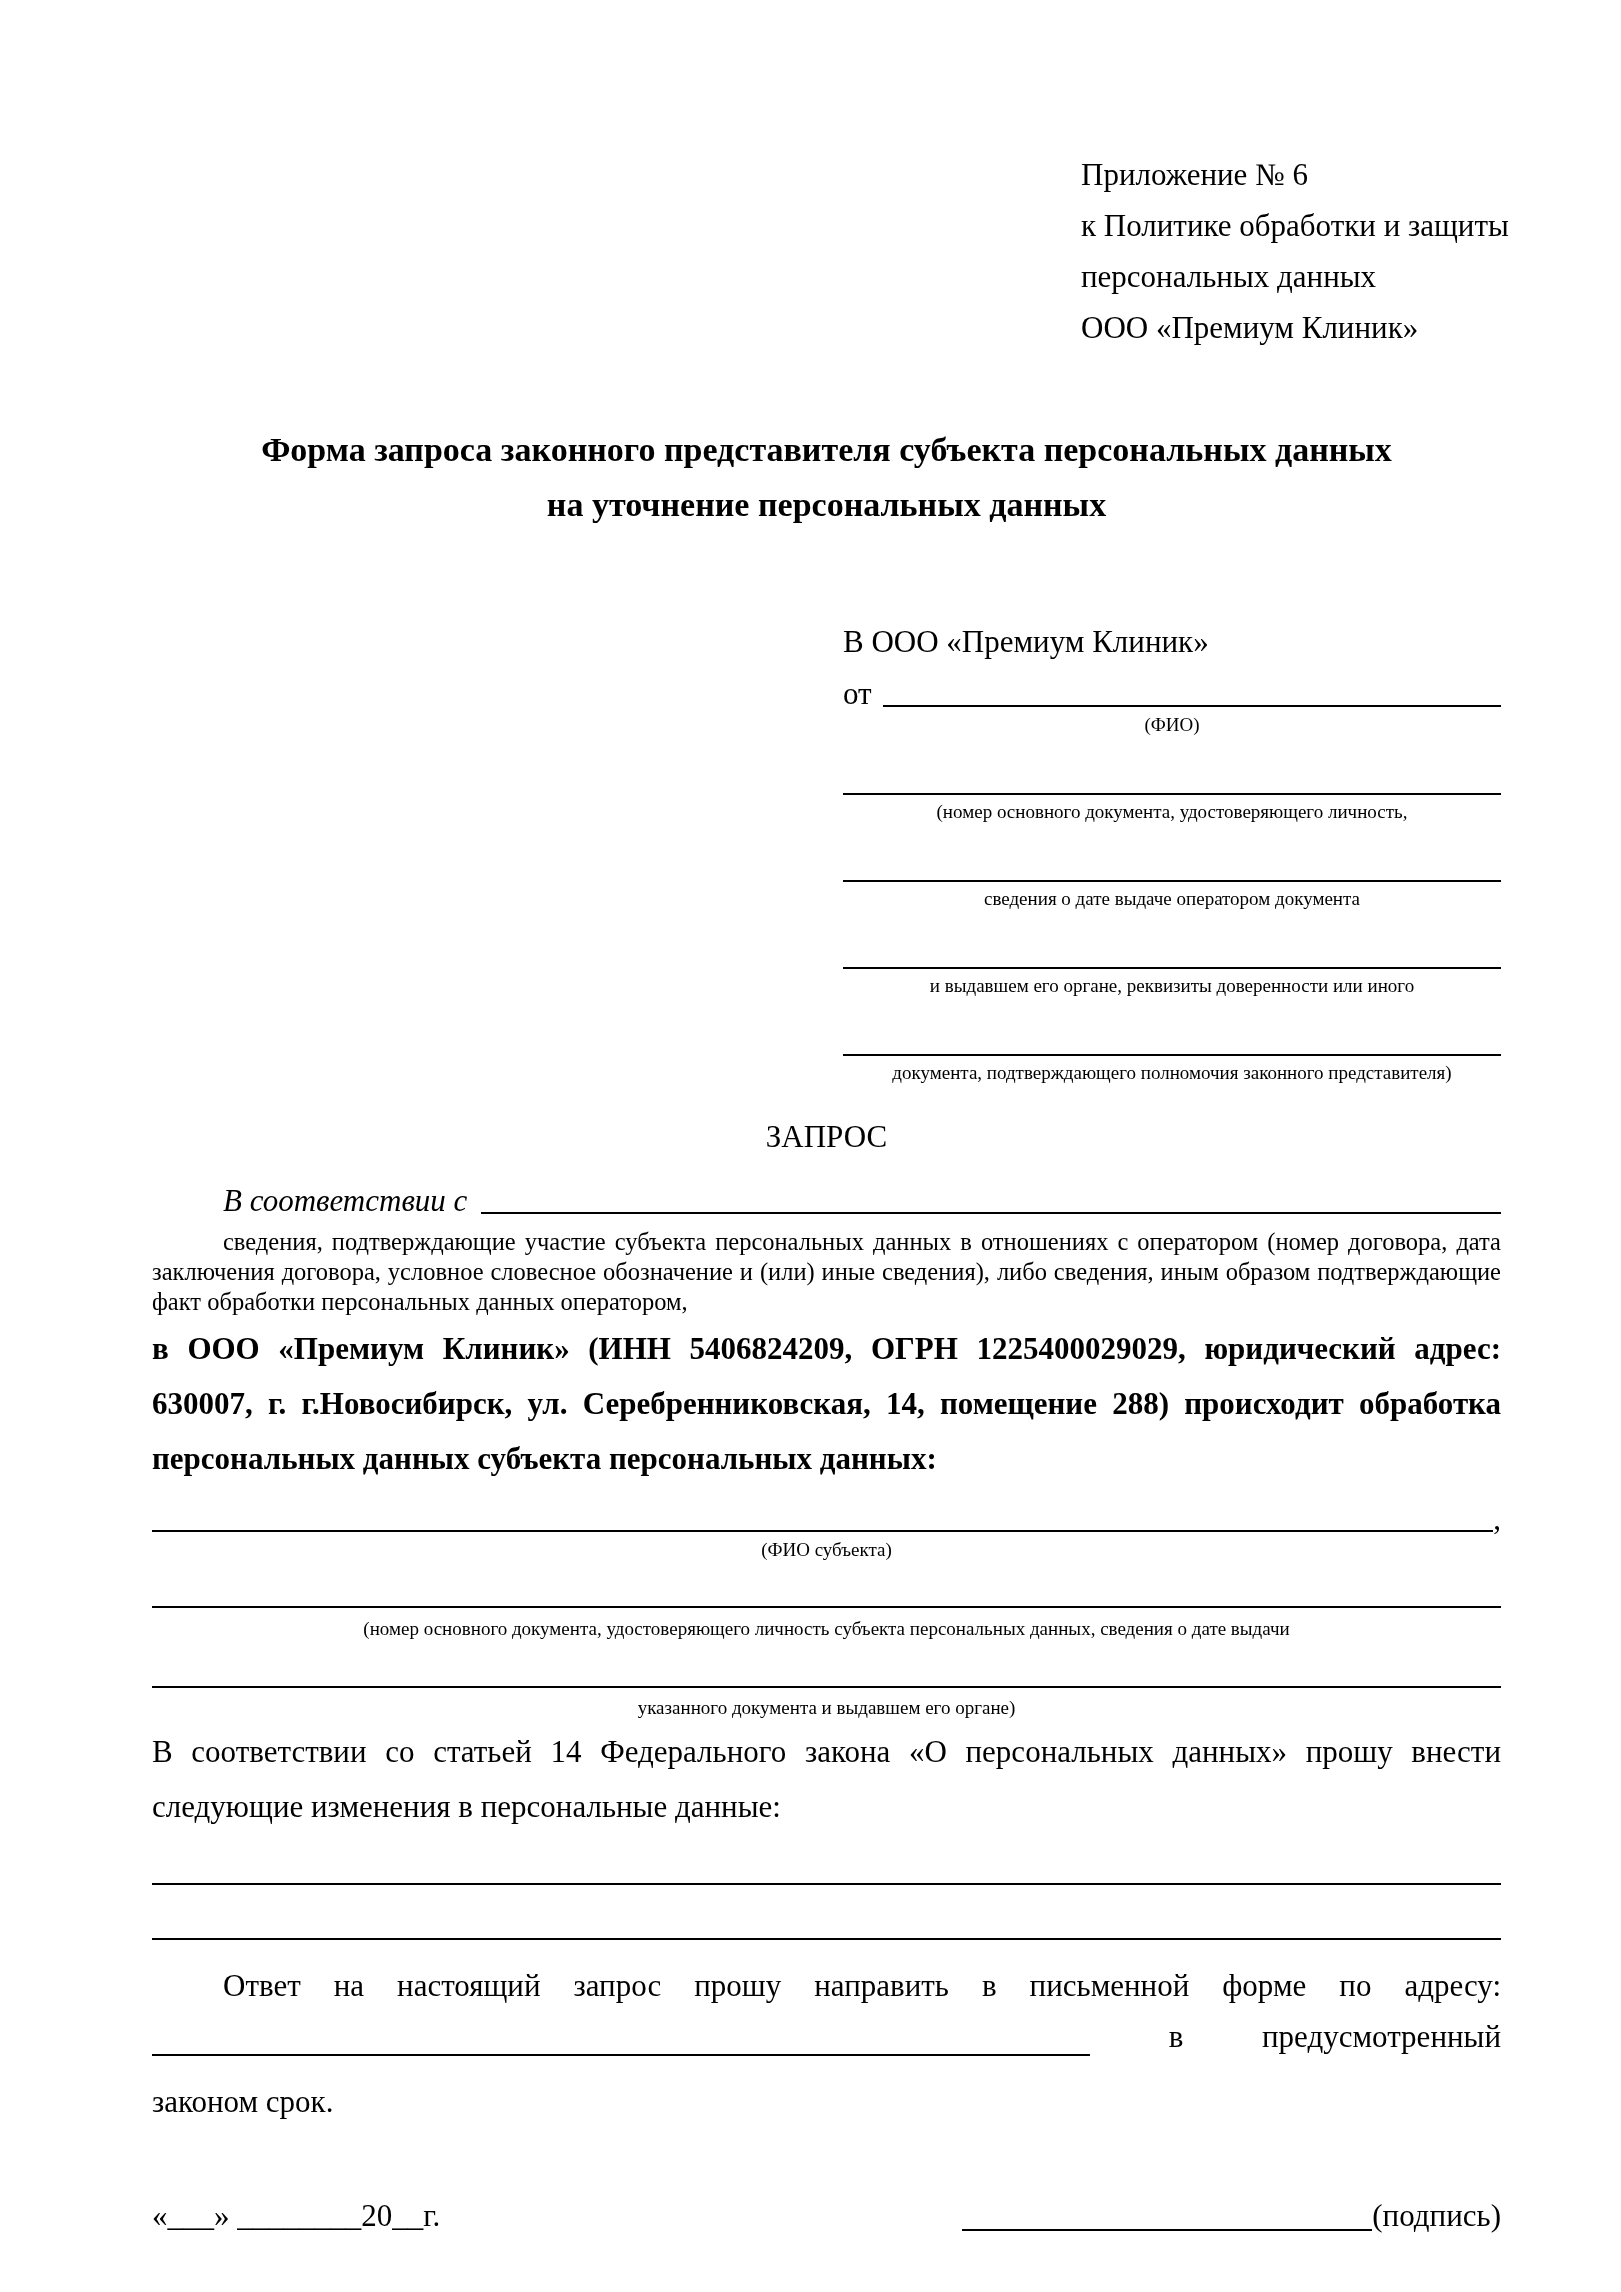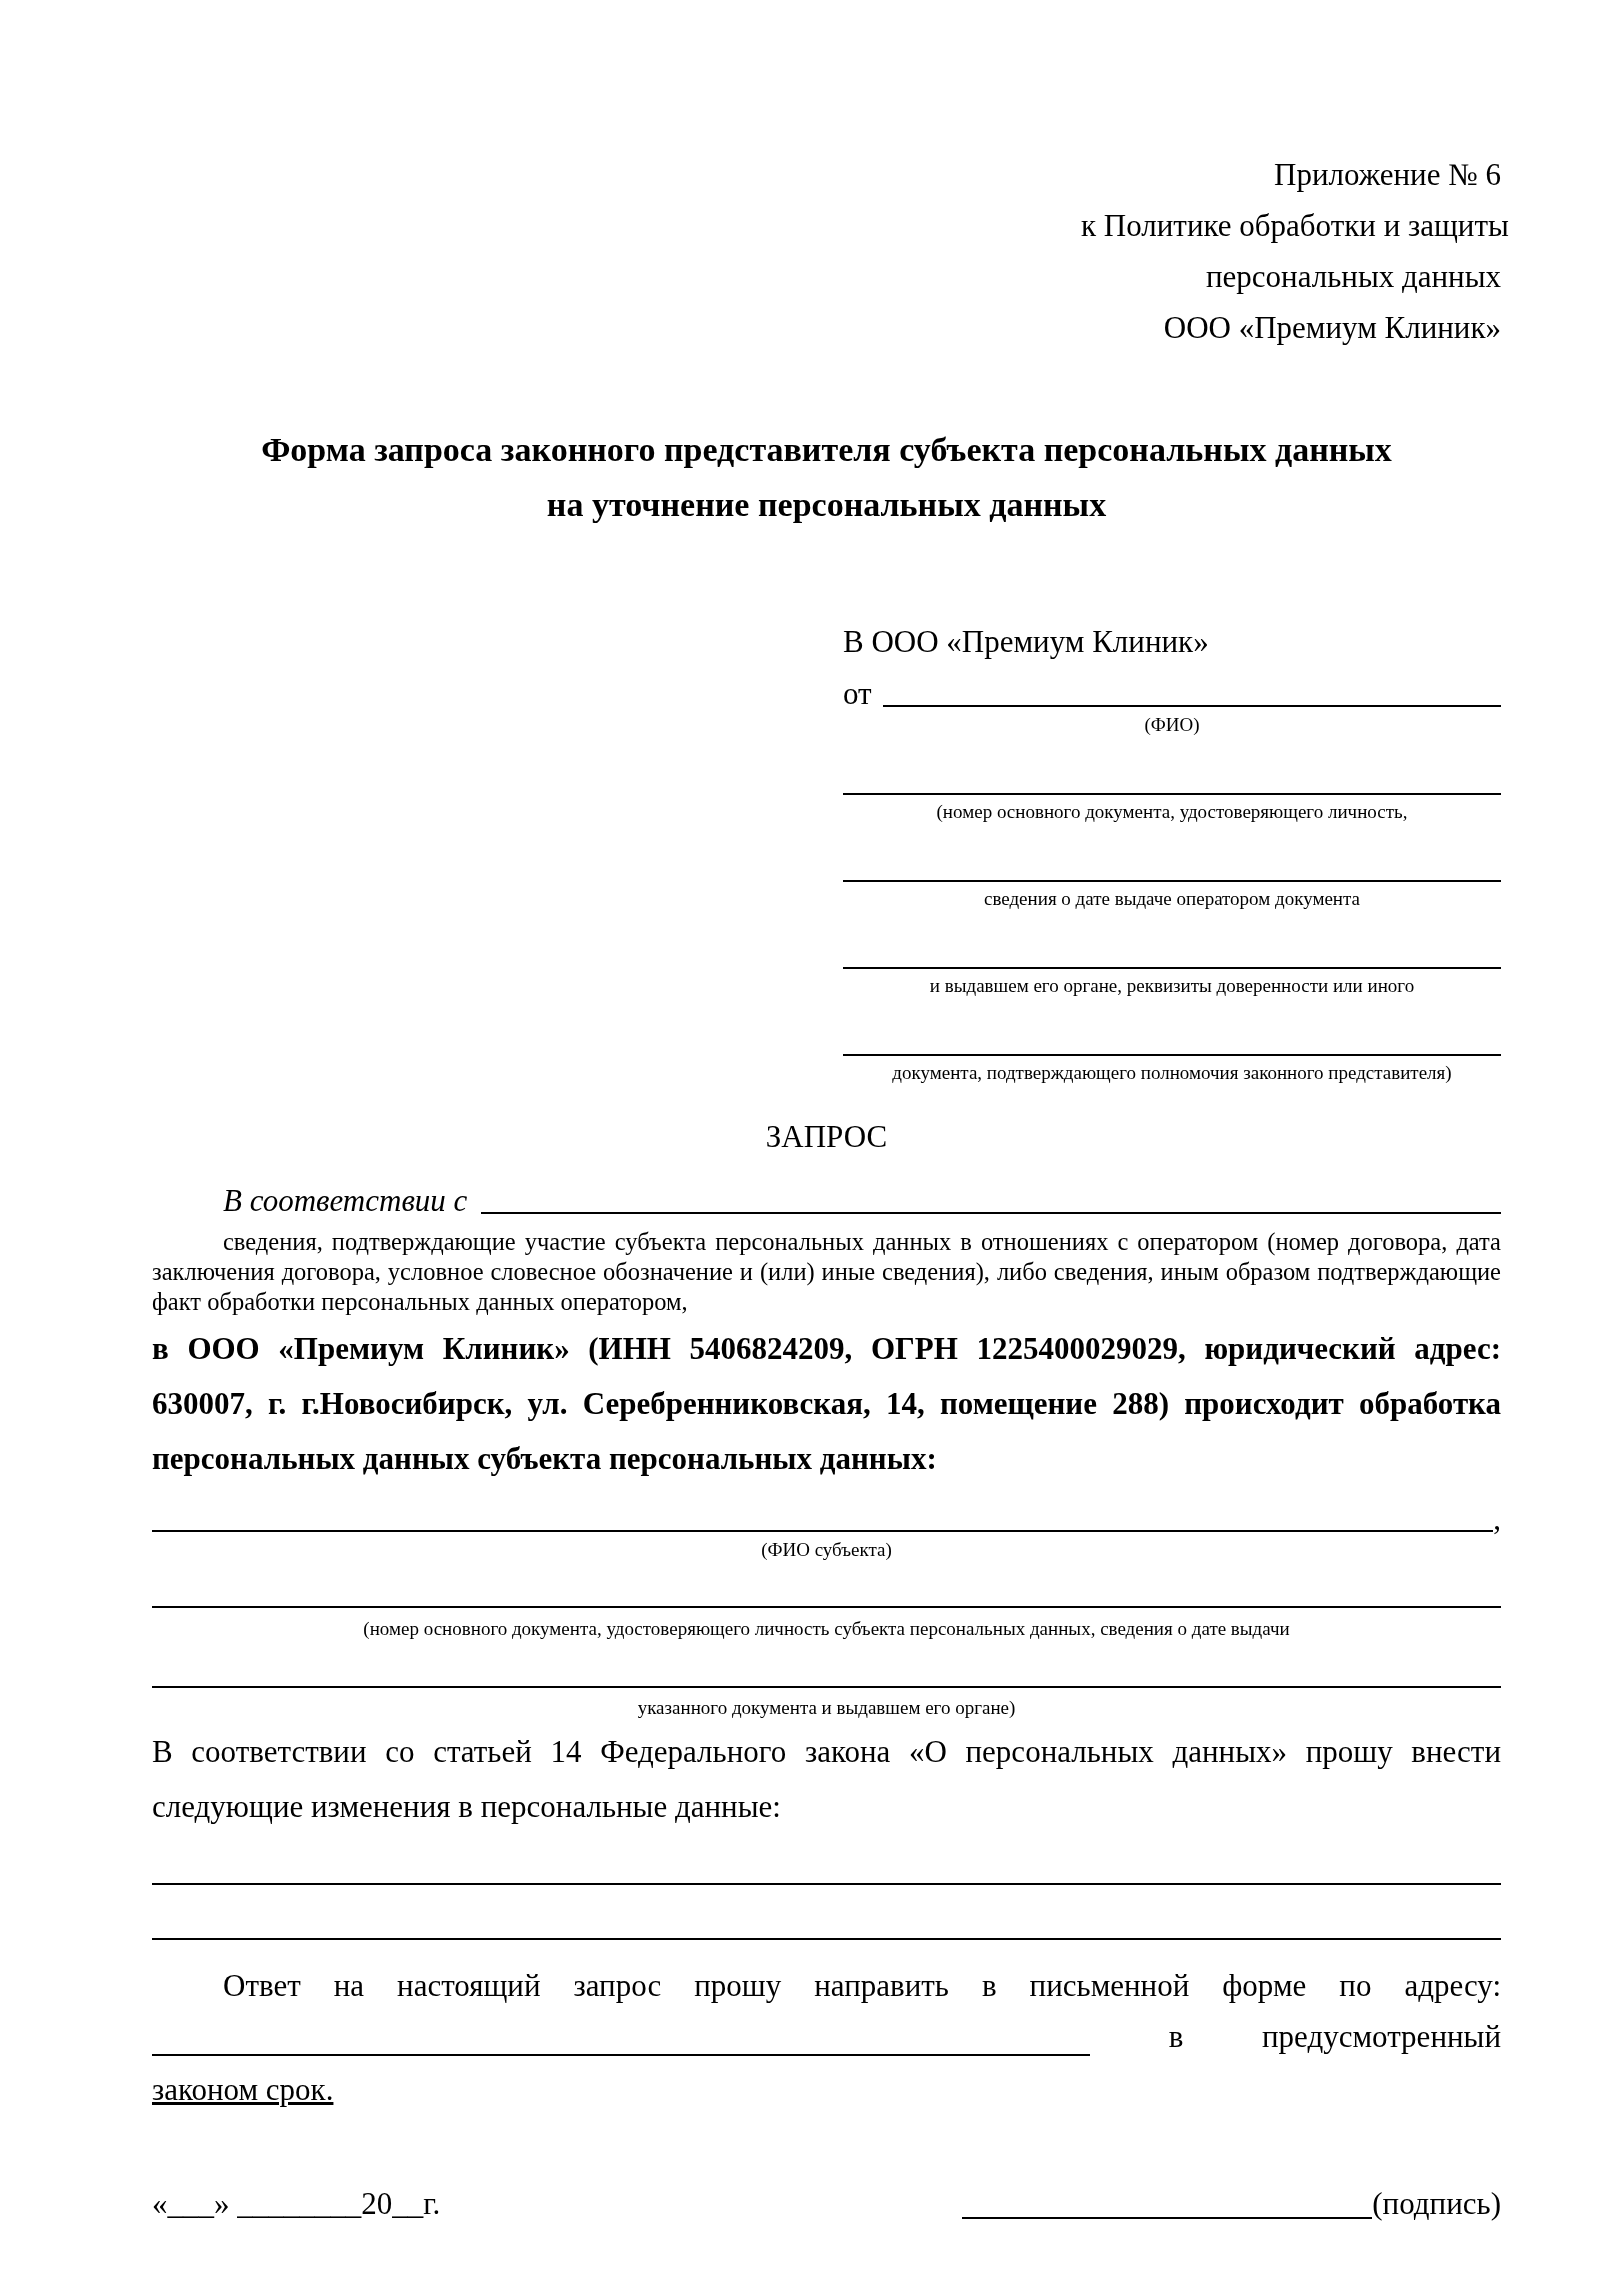--- a/index.html
+++ b/index.html
@@ -9,21 +9,21 @@
     width:1621px;height:2293px;
     background:#ffffff;color:#000000;
     font-family:"Liberation Serif","DejaVu Serif",serif;
     font-size:31px;
     box-sizing:border-box;
     padding:149px 120px 0 152px;
     overflow:hidden;
   }
   
   .header-note{margin-left:929px;line-height:51px;}
-  .header-note div{white-space:nowrap;text-align:right;}
+  .header-note div{white-space:nowrap;}
   
   .title{margin-top:69px;text-align:center;font-weight:bold;font-size:34px;line-height:55px;}
   
   .addr{margin-left:691px;margin-top:88px;}
   .addr-to{line-height:43px;}
   .flexrow{display:flex;align-items:flex-end;}
   .addr-from{height:49px;}
   .addr-from-label{padding-right:11.8px;text-align:right;}
   .fill{flex:1 1 auto;border-bottom:2.9px solid #000;margin-bottom:4.9px;}
   .cap{font-size:19px;line-height:26.5px;text-align:center;}
@@ -38,21 +38,21 @@
   .operator{margin-top:3.9px;font-weight:bold;}
   .subject-row{height:41px;margin-top:9.8px;}
   .doc-blank{height:0;border-bottom:2.9px solid #000;margin-top:43px;margin-bottom:7.8px;}
   .law{margin-top:2px;}
   .blank1{height:0;border-bottom:2.9px solid #000;margin-top:49px;}
   .blank2{height:0;border-bottom:2.9px solid #000;margin-top:53px;}
   .reply1{margin-top:21.6px;line-height:49px;text-indent:71px;text-align:justify;text-align-last:justify;}
   .reply2{height:51px;display:flex;justify-content:space-between;align-items:flex-end;}
   .reply2-line{width:938px;border-bottom:2.9px solid #000;margin-bottom:5.9px;}
   .reply2 span{line-height:49px;}
-  .closing{line-height:51px;margin-top:3px;text-decoration:underline;}
+  .closing{line-height:51px;margin-top:15px;}
   
   .footer{margin-top:67px;display:flex;justify-content:space-between;align-items:flex-end;}
   .footer-date{line-height:43px;white-space:nowrap;}
   .sig{display:flex;align-items:flex-end;}
   .sig-line{width:410px;border-bottom:2.9px solid #000;margin-bottom:6.9px;}
   .sig-cap{line-height:43px;white-space:nowrap;}
 </style>
 </head>
 <body>
 

